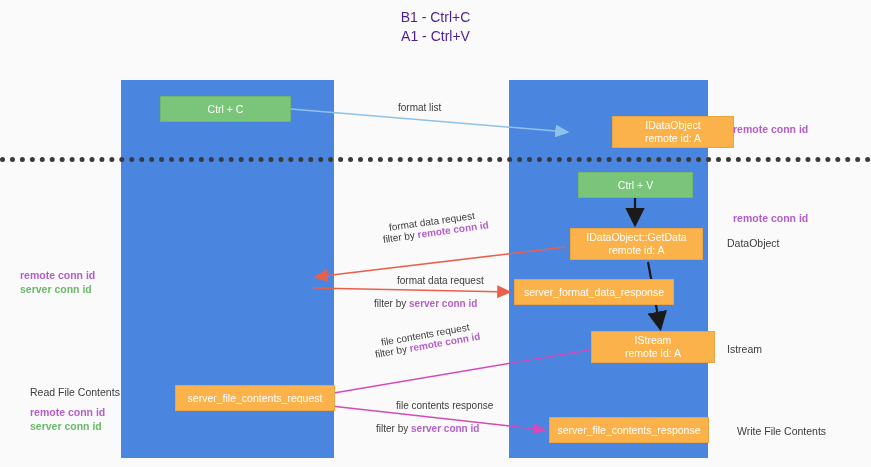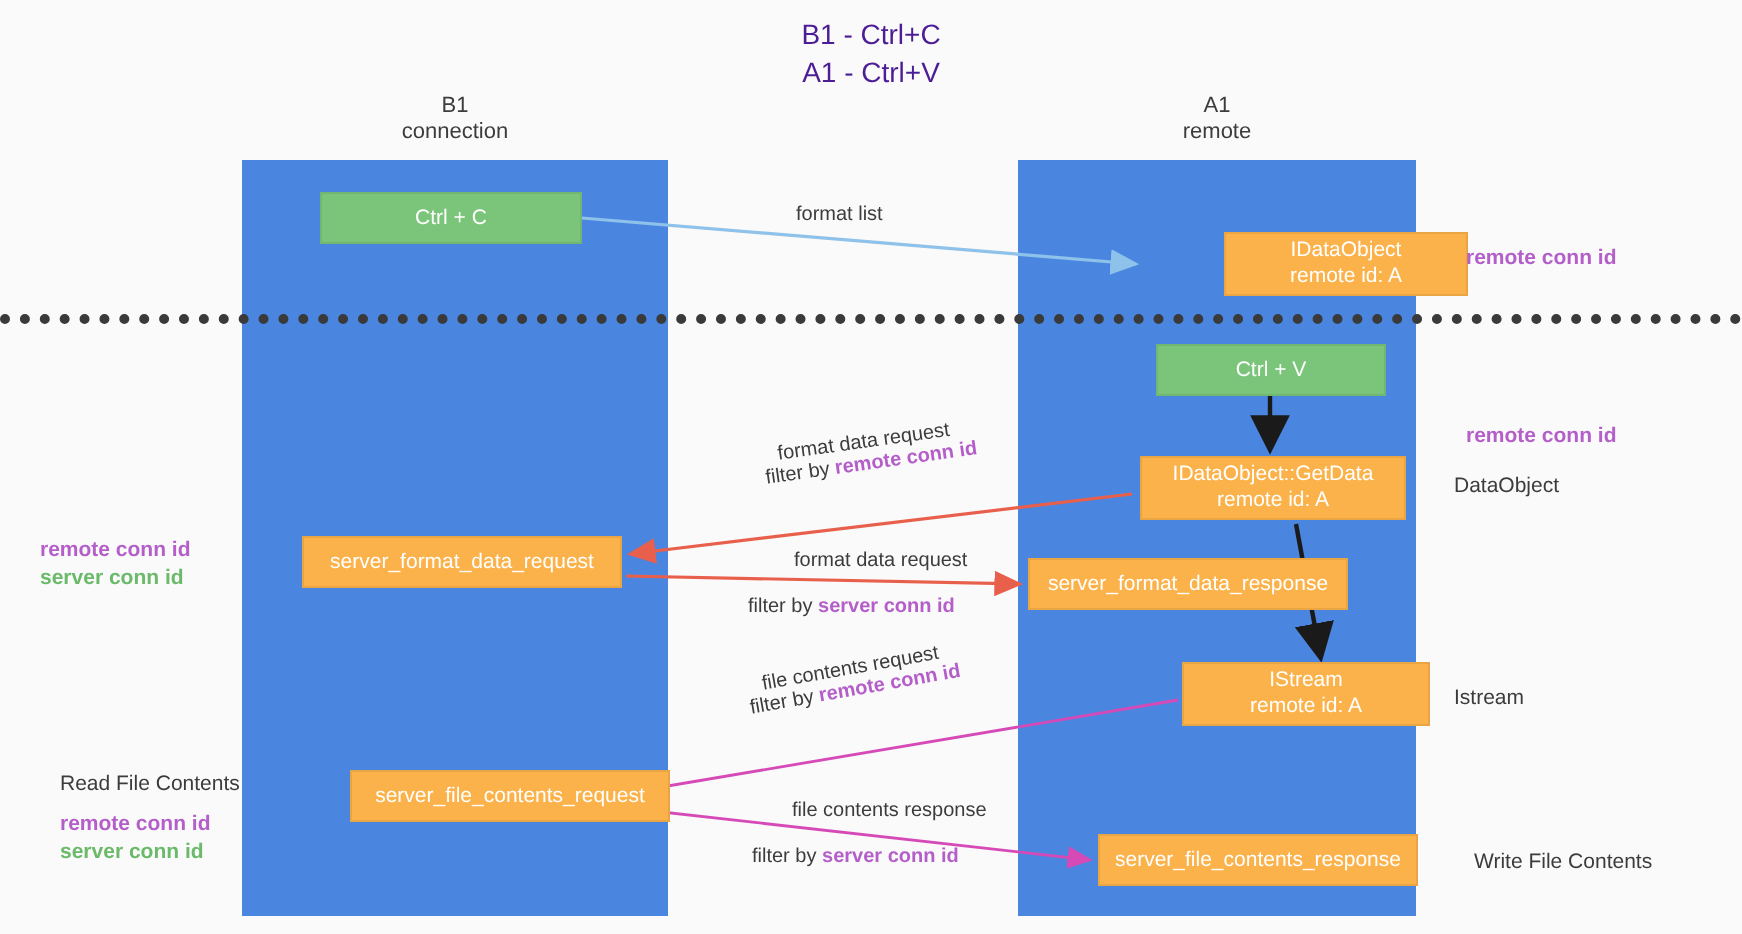--- a/index.html
+++ b/index.html
@@ -116,28 +116,20 @@
 </head>
 <body>
 
 <div id="stage">
 
   <div class="title">
     <span>B1 - Ctrl+C</span>
     <span>A1 - Ctrl+V</span>
   </div>
 
-  <div class="col-head head-b1">
-    <span class="big">B1</span>
-    <span class="sub">connection</span>
-  </div>
-  <div class="col-head head-a1">
-    <span class="big">A1</span>
-    <span class="sub">remote</span>
-  </div>
 
   <div class="lane lane-b1"></div>
   <div class="lane lane-a1"></div>
 
   <svg class="wires" viewBox="0 0 871 467">
     <defs>
       <marker id="ar-blue" markerWidth="9" markerHeight="8" refX="8" refY="4" orient="auto">
         <path d="M0,0 L9,4 L0,8 z" fill="#8ec2ea"></path>
       </marker>
       <marker id="ar-red" markerWidth="9" markerHeight="8" refX="8" refY="4" orient="auto">
@@ -179,23 +171,20 @@
 
   <div class="node green n-ctrlv">
     <div>Ctrl + V</div>
   </div>
 
   <div class="node orange n-getdata">
     <div>IDataObject::GetData</div>
     <div>remote id: A</div>
   </div>
 
-  <div class="node orange n-sfdreq">
-    <div>server_format_data_request</div>
-  </div>
 
   <div class="node orange n-sfdresp">
     <div>server_format_data_response</div>
   </div>
 
   <div class="node orange n-istream">
     <div>IStream</div>
     <div>remote id: A</div>
   </div>
 

